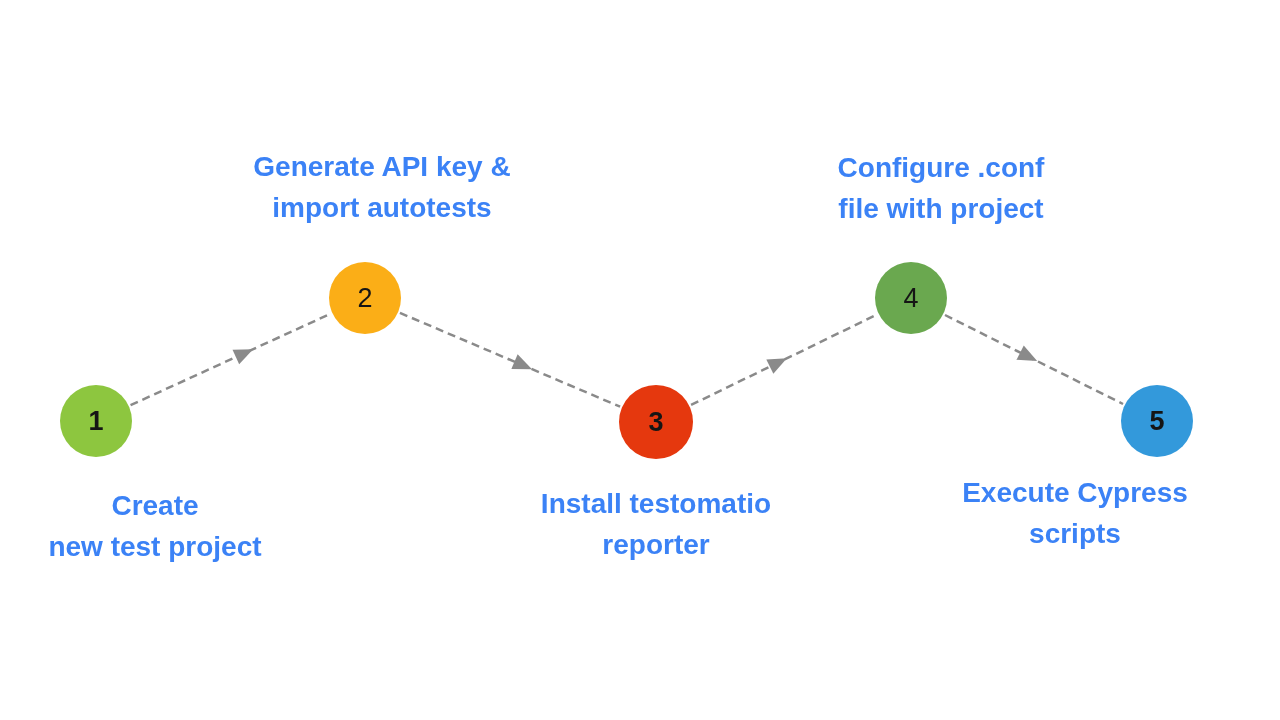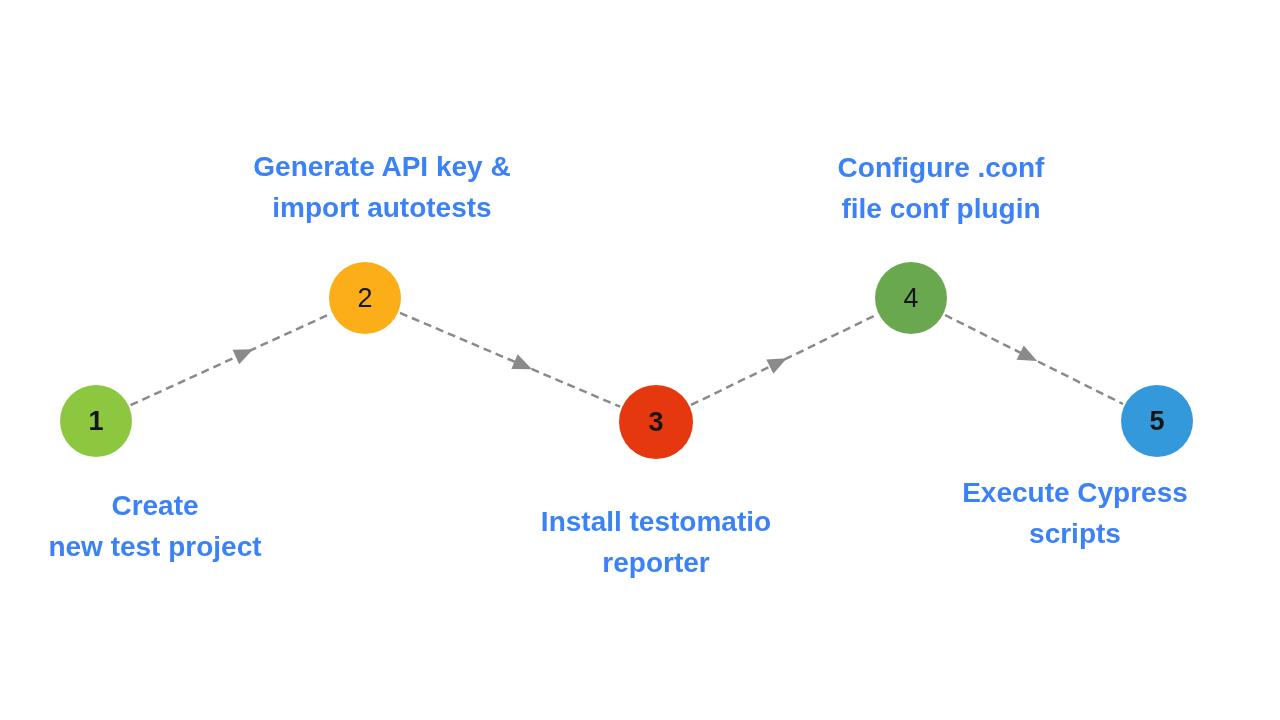--- a/index.html
+++ b/index.html
@@ -71,26 +71,26 @@
       <div class="step-label" style="left: 155px; top: 526px;">Create
 new test project</div>
       <div class="step-circle" style="left: 365px; top: 298px; width: 72px; height: 72px; background: rgb(251, 174, 23);">
         <span class="step-number regular">2</span>
       </div>
       <div class="step-label" style="left: 382px; top: 187px;">Generate API key &amp;
 import autotests</div>
       <div class="step-circle" style="left: 656px; top: 422px; width: 74px; height: 74px; background: rgb(229, 56, 14);">
         <span class="step-number bold">3</span>
       </div>
-      <div class="step-label" style="left: 656px; top: 542px;">Install testomatio
+      <div class="step-label" style="left: 656px; top: 524px;">Install testomatio
 reporter</div>
       <div class="step-circle" style="left: 911px; top: 298px; width: 72px; height: 72px; background: rgb(106, 168, 79);">
         <span class="step-number regular">4</span>
       </div>
       <div class="step-label" style="left: 941px; top: 188px;">Configure .conf
-file conf plugin</div>
+file with project</div>
       <div class="step-circle" style="left: 1157px; top: 421px; width: 72px; height: 72px; background: rgb(51, 153, 219);">
         <span class="step-number bold">5</span>
       </div>
       <div class="step-label" style="left: 1075px; top: 513px;">Execute Cypress
 scripts</div>
     </div>
 </div>
 
 </body></html>

